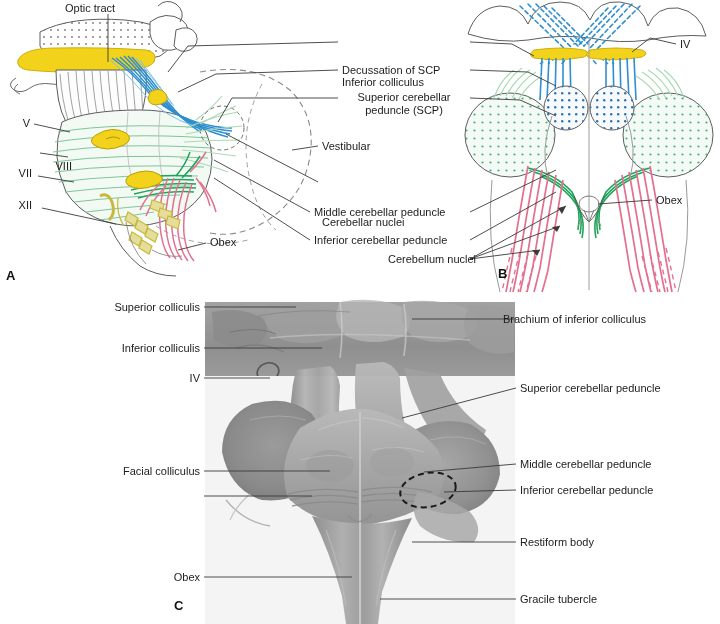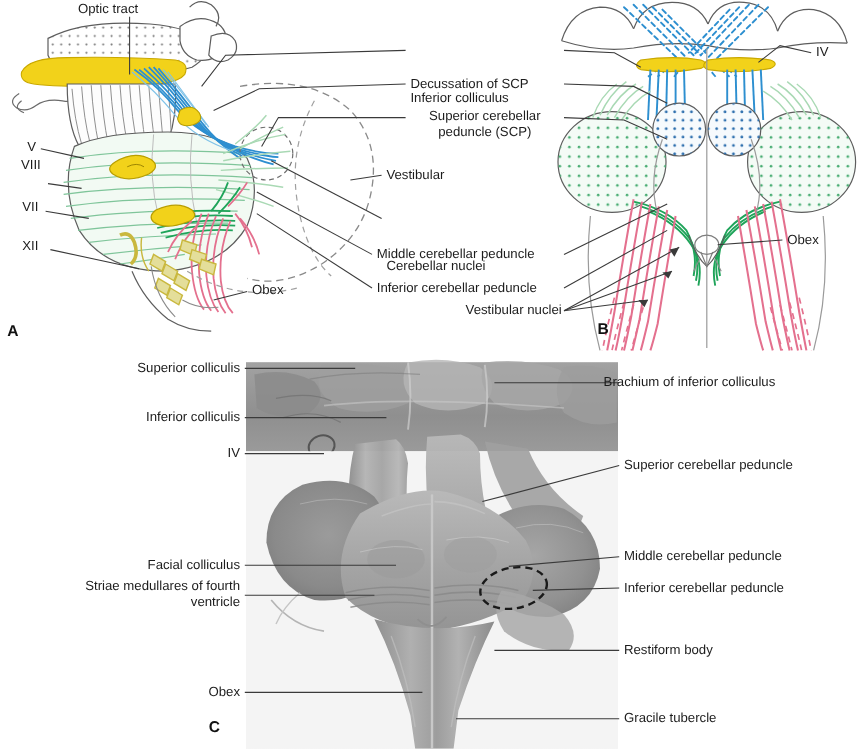--- a/index.html
+++ b/index.html
@@ -429,46 +429,45 @@
   <g fill="#3a3a3a">
     <path d="M560 226 l-8 1 l5 5 z"></path>
     <path d="M566 206 l-8 2 l4 6 z"></path>
     <path d="M540 250 l-8 0 l5 6 z"></path>
   </g>
 </svg>
 
 <div class="lbl" style="left:65px;top:2px;">Optic tract</div>
 
 <div class="lbl rt" style="left:0px;top:117px;width:30px;">V</div>
-<div class="lbl rt" style="left:0px;top:132px;width:34px;">VIII</div>
+<div class="lbl rt" style="left:0px;top:160px;width:34px;padding-left:38px;">VIII</div>
 <div class="lbl rt" style="left:0px;top:167px;width:32px;">VII</div>
 <div class="lbl rt" style="left:0px;top:199px;width:32px;">XII</div>
 
 <div class="lbl" style="left:210px;top:236px;">Obex</div>
 
 <div class="panel-id" style="left:6px;top:268px;">A</div>
 
 <div class="lbl" style="left:342px;top:36px;margin-top:40px;">Inferior colliculus</div>
 <div class="lbl" style="left:342px;top:64px;">Decussation of SCP</div>
 <div class="lbl w ctr" style="left:342px;top:91px;width:124px;">Superior cerebellar peduncle (SCP)</div>
 <div class="lbl" style="left:322px;top:140px;">Vestibular</div>
 <div class="lbl" style="left:322px;top:176px;margin-top:40px;">Cerebellar nuclei</div>
 <div class="lbl" style="left:314px;top:206px;">Middle cerebellar peduncle</div>
 <div class="lbl" style="left:314px;top:234px;">Inferior cerebellar peduncle</div>
-<div class="lbl" style="left:388px;top:253px;">Vestibular nuclei</div>
+<div class="lbl" style="left:388px;top:253px;">Cerebellum nuclei</div>
 
 <div class="lbl" style="left:680px;top:38px;">IV</div>
 <div class="lbl" style="left:656px;top:194px;">Obex</div>
 <div class="panel-id" style="left:498px;top:266px;">B</div>
 
 <div class="lbl rt" style="left:60px;top:301px;width:140px;">Superior colliculis</div>
 <div class="lbl rt" style="left:60px;top:342px;width:140px;text-align:right;">Inferior colliculis</div>
 <div class="lbl rt" style="left:60px;top:372px;width:140px;">IV</div>
 <div class="lbl rt" style="left:60px;top:465px;width:140px;">Facial colliculus</div>
-<div class="lbl w rt" style="left:60px;top:483px;width:140px;">Striae medullares of fourth ventricle</div>
 <div class="lbl rt" style="left:60px;top:571px;width:140px;">Obex</div>
 <div class="panel-id" style="left:174px;top:598px;">C</div>
 
 <div class="lbl" style="left:503px;top:313px;">Brachium of inferior colliculus</div>
 <div class="lbl" style="left:520px;top:382px;">Superior cerebellar peduncle</div>
 <div class="lbl" style="left:520px;top:458px;">Middle cerebellar peduncle</div>
 <div class="lbl" style="left:520px;top:484px;">Inferior cerebellar peduncle</div>
 <div class="lbl" style="left:520px;top:536px;">Restiform body</div>
 <div class="lbl" style="left:520px;top:593px;">Gracile tubercle</div>
 

